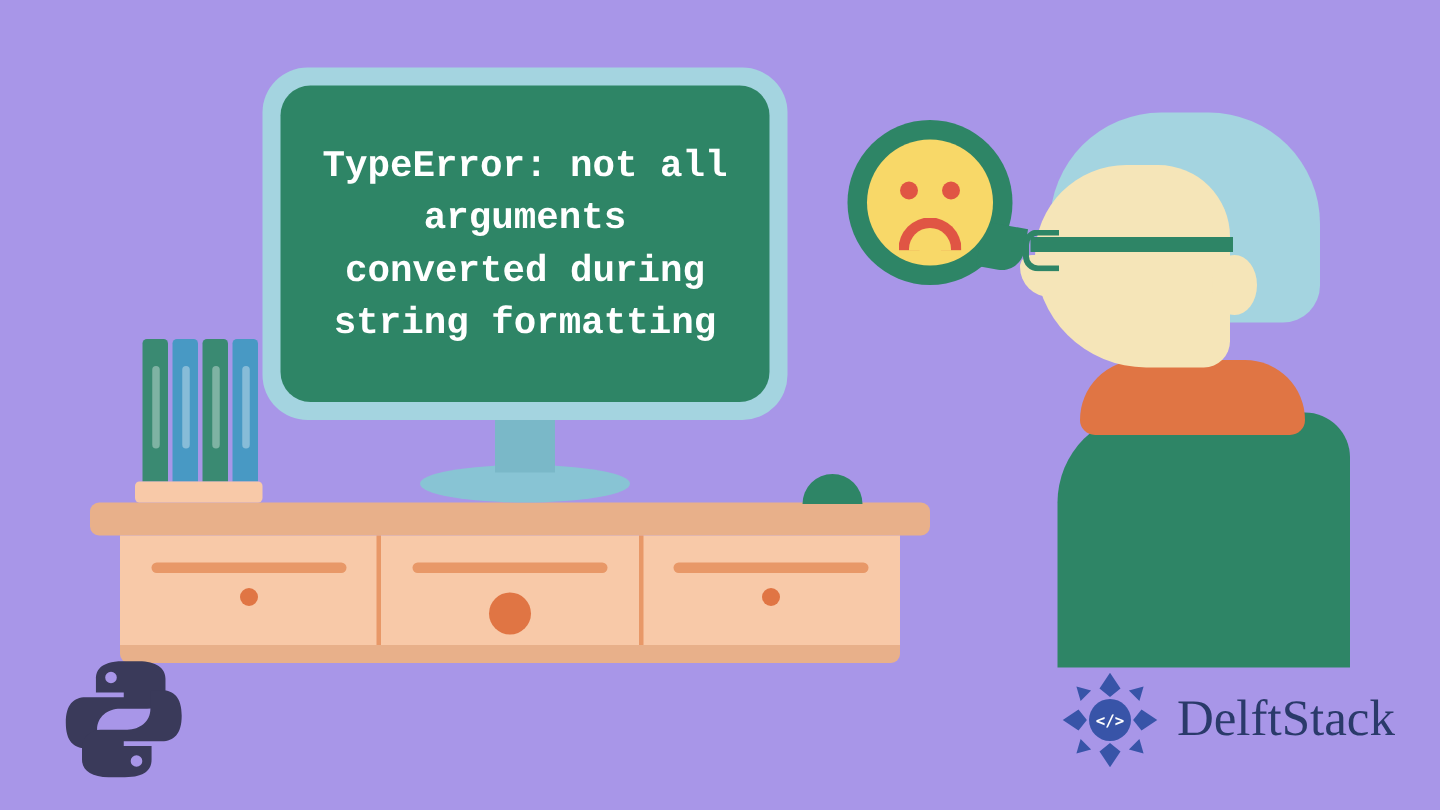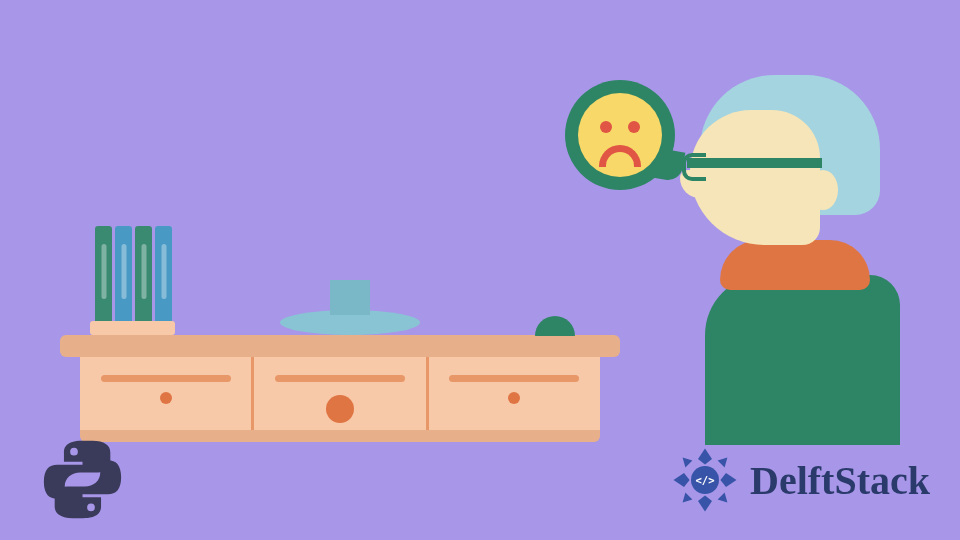--- a/index.html
+++ b/index.html
@@ -332,22 +332,22 @@
       align-items: center;
       gap: 10px;
     }
     .delft-emblem {
       width: 70px;
       height: 70px;
       position: relative;
     }
     .delft-text {
       font-family: Georgia, serif;
-      font-size: 40px;
-      font-weight: bold;
+      font-size: 34px;
+      font-weight: normal;
       color: #2a3a6a;
     }
   </style>
 </head>
 <body>
 
 <div class="scene">
 
   <div class="desk">
     <div class="desk-top"></div>
@@ -372,20 +372,25 @@
     <div class="book book1"></div>
     <div class="book book2"></div>
     <div class="book book3"></div>
     <div class="book book4"></div>
     <div class="book-stand"></div>
   </div>
 
   <div class="monitor">
     <div class="monitor-base"></div>
     <div class="monitor-neck"></div>
+    <div class="monitor-bezel">
+      <div class="monitor-screen">
+        <div class="error-text">TypeError: not all arguments converted during string formatting</div>
+      </div>
+    </div>
   </div>
 
   <div class="mouse"></div>
 
   <div class="bubble">
     <div class="bubble-outer"></div>
     <div class="bubble-tail"></div>
     <div class="bubble-inner">
       <div class="sad-eye l"></div>
       <div class="sad-eye r"></div>

